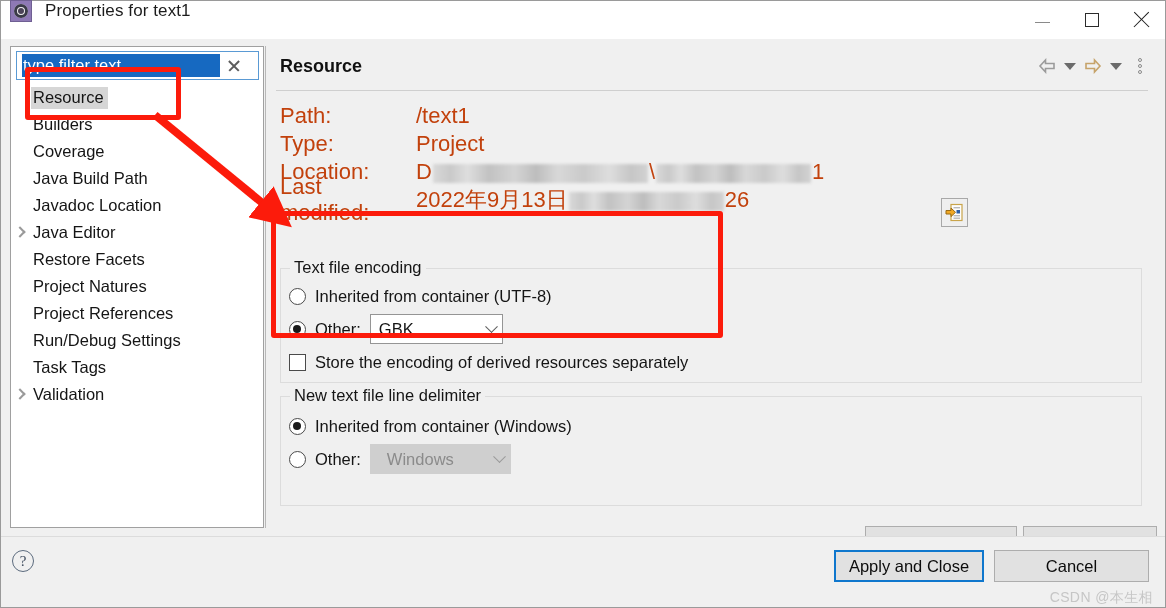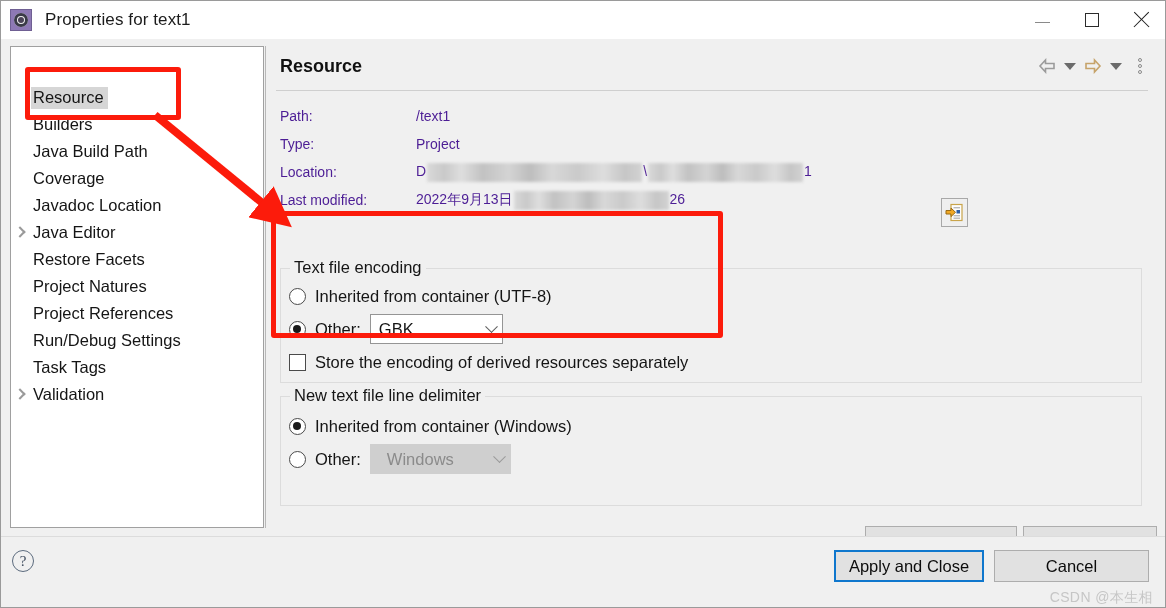--- a/index.html
+++ b/index.html
@@ -13,21 +13,21 @@
     position: relative;
     width: 1166px; height: 608px;
     background: #f0f0f0;
     border: 1px solid #9a9a9a;
   }
 
   
   .titlebar {
     position: absolute; left: 0; top: 0; width: 1164px; height: 38px;
     background: #ffffff;
-    display: flex; align-items: center;
+    display: flex; align-items: flex-start;
   }
   .app-icon {
     width: 22px; height: 22px; margin-left: 9px; margin-top: -1px;
     background: #8e79b5;
     border: 1px solid #6f5f93;
     position: relative; flex: none;
   }
   .app-icon::before {
     content: ""; position: absolute; left: 3px; top: 3px;
     width: 14px; height: 14px; border-radius: 50%;
@@ -160,21 +160,21 @@
     border: 1px solid #8a8a8a; display: block;
   }
   .rp-divider {
     position: absolute; left: 10px; top: 44px;
     width: 872px; height: 1px; background: #cfcfcf;
   }
 
   
   .info { position: absolute; left: 14px; top: 56px; width: 700px; }
   .info-row {
-    display: flex; font-size: 14px; color: #4c1d95;
+    display: flex; font-size: 22px; color: #c2410c;
     height: 28px; align-items: center;
   }
   .info-label { width: 136px; flex: none; }
   .info-value { white-space: nowrap; }
 
   .blur-a, .blur-b {
     display: inline-block; vertical-align: middle;
     background: linear-gradient(90deg,
       #d9d9d9 0%, #c9c9c9 8%, #dedede 16%, #c2c2c2 26%,
       #d4d4d4 38%, #bdbdbd 48%, #d8d8d8 58%, #cacaca 70%,
@@ -296,36 +296,40 @@
         </div>
       <div class="win-btn">
           <div class="wc-close"></div>
         </div>
     </div>
   </div>
 
   <div class="dialog-body">
 
     <div class="left-pane">
+      <div class="filter-row">
+        <div class="filter-input">type filter text</div>
+        <div class="filter-clear"></div>
+      </div>
       <div class="tree">
         <div class="tree-item selected">
           <span class="arrow"></span>
           <span class="tlabel">Resource</span>
         </div>
         <div class="tree-item">
           <span class="arrow"></span>
           <span class="tlabel">Builders</span>
         </div>
         <div class="tree-item">
           <span class="arrow"></span>
+          <span class="tlabel">Coverage</span>
+        </div>
+        <div class="tree-item">
+          <span class="arrow"></span>
           <span class="tlabel">Java Build Path</span>
-        </div>
-        <div class="tree-item">
-          <span class="arrow"></span>
-          <span class="tlabel">Coverage</span>
         </div>
         <div class="tree-item">
           <span class="arrow"></span>
           <span class="tlabel">Javadoc Location</span>
         </div>
         <div class="tree-item has-arrow">
           <span class="arrow"></span>
           <span class="tlabel">Java Editor</span>
         </div>
         <div class="tree-item">

